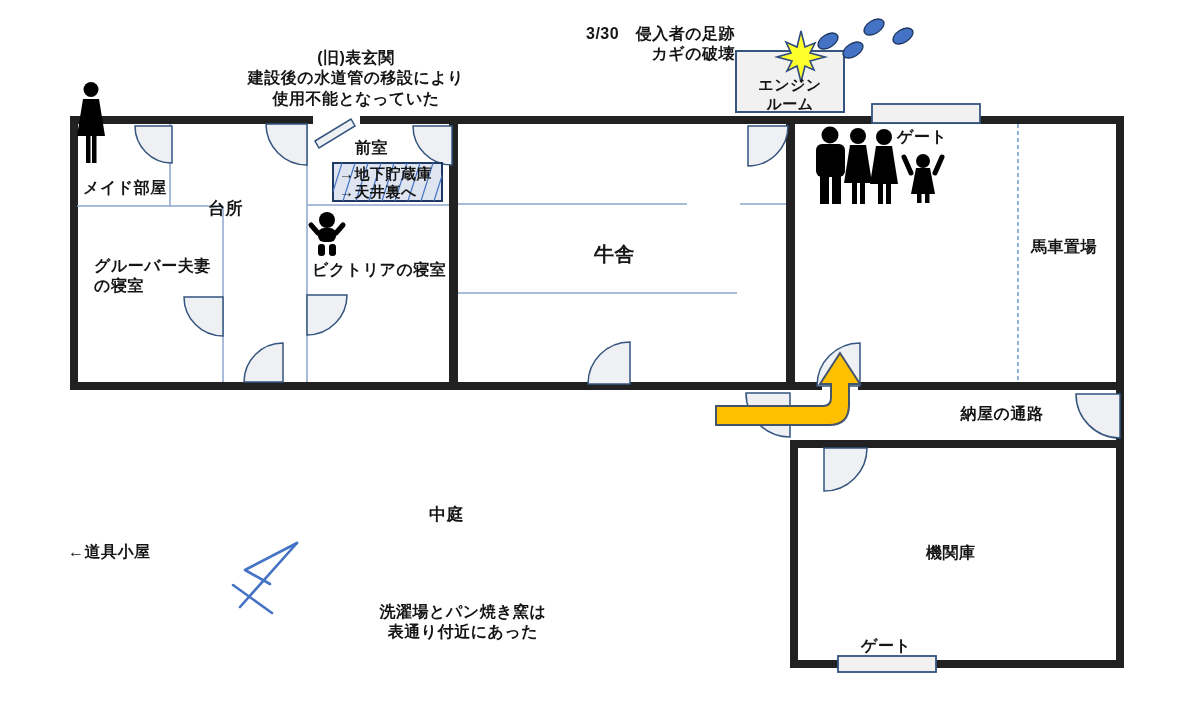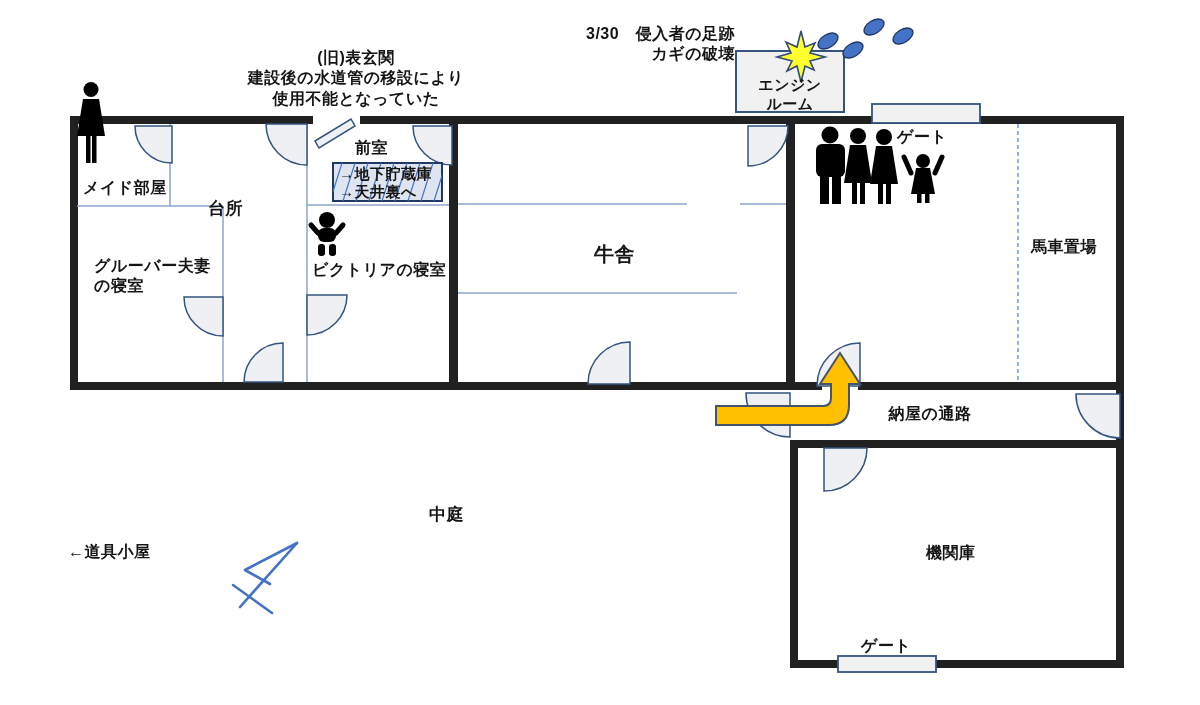--- a/index.html
+++ b/index.html
@@ -169,25 +169,27 @@
   <div class="lbl" style="left:94px;top:256px;">グルーバー夫妻
 の寝室</div>
 
   <div class="lbl" style="left:312px;top:260px;">ビクトリアの寝室</div>
 
   <div class="lbl" style="left:594px;top:242px;font-size:20px;">牛舎</div>
 
 
   <div class="lbl" style="left:1031px;top:237px;">馬車置場</div>
 
-  <div class="lbl ctr" style="left:860px;top:404px;width:140px;">納屋の通路</div>
+  <div class="lbl ctr" style="left:932px;top:404px;width:140px;">納屋の通路</div>
 
   <div class="lbl" style="left:926px;top:543px;">機関庫</div>
 
   <div class="lbl" style="left:861px;top:636px;">ゲート</div>
 
 
   <div class="lbl" style="left:429px;top:504px;font-size:17px;font-family:Liberation Serif, serif;">中庭</div>
 
   <div class="lbl" style="left:68px;top:542px;">←道具小屋</div>
 
+  <div class="lbl ctr" style="left:313px;top:602px;width:300px;">洗濯場とパン焼き窯は
+表通り付近にあった</div>
 
 </div>
 
 </body></html>

